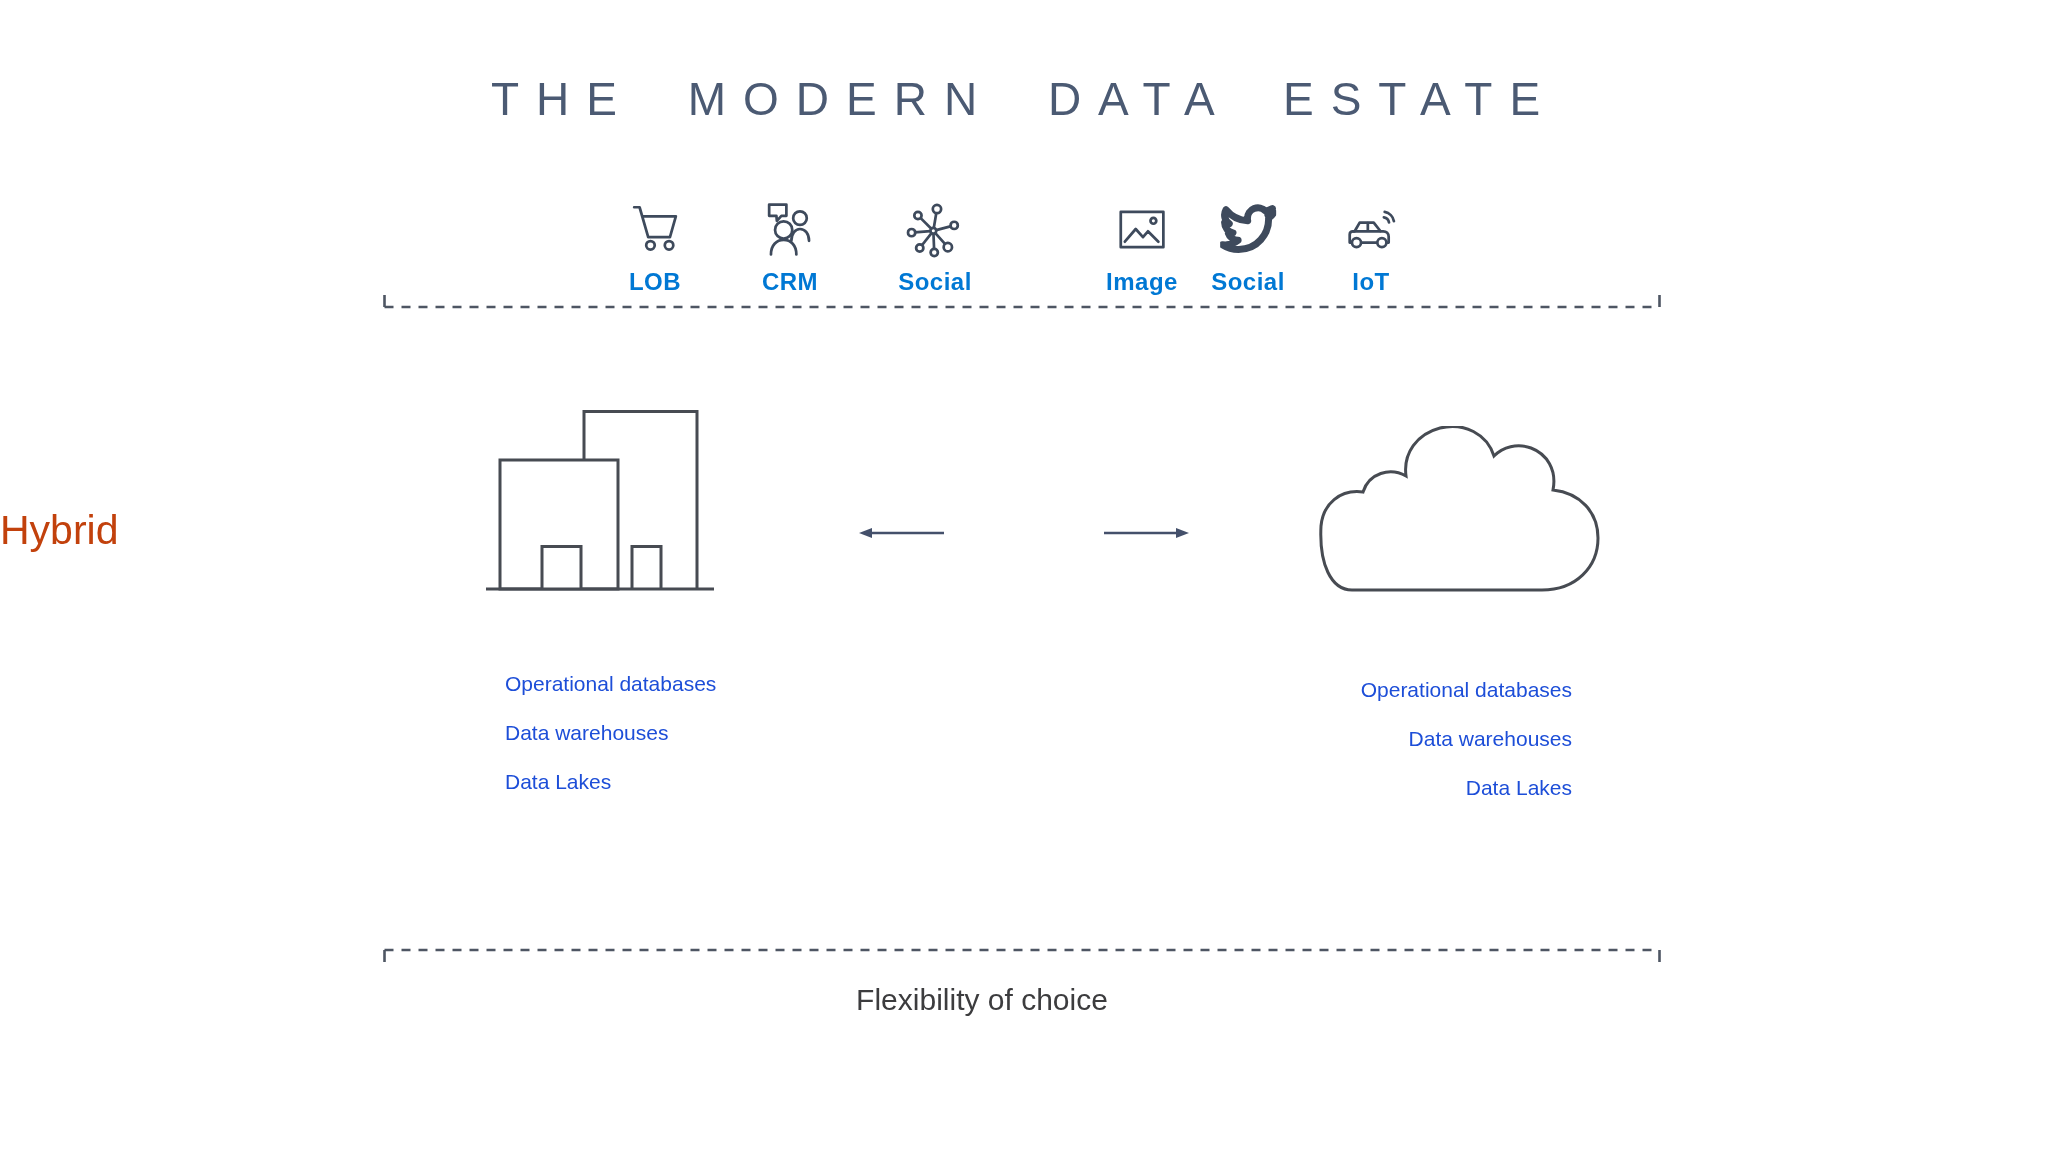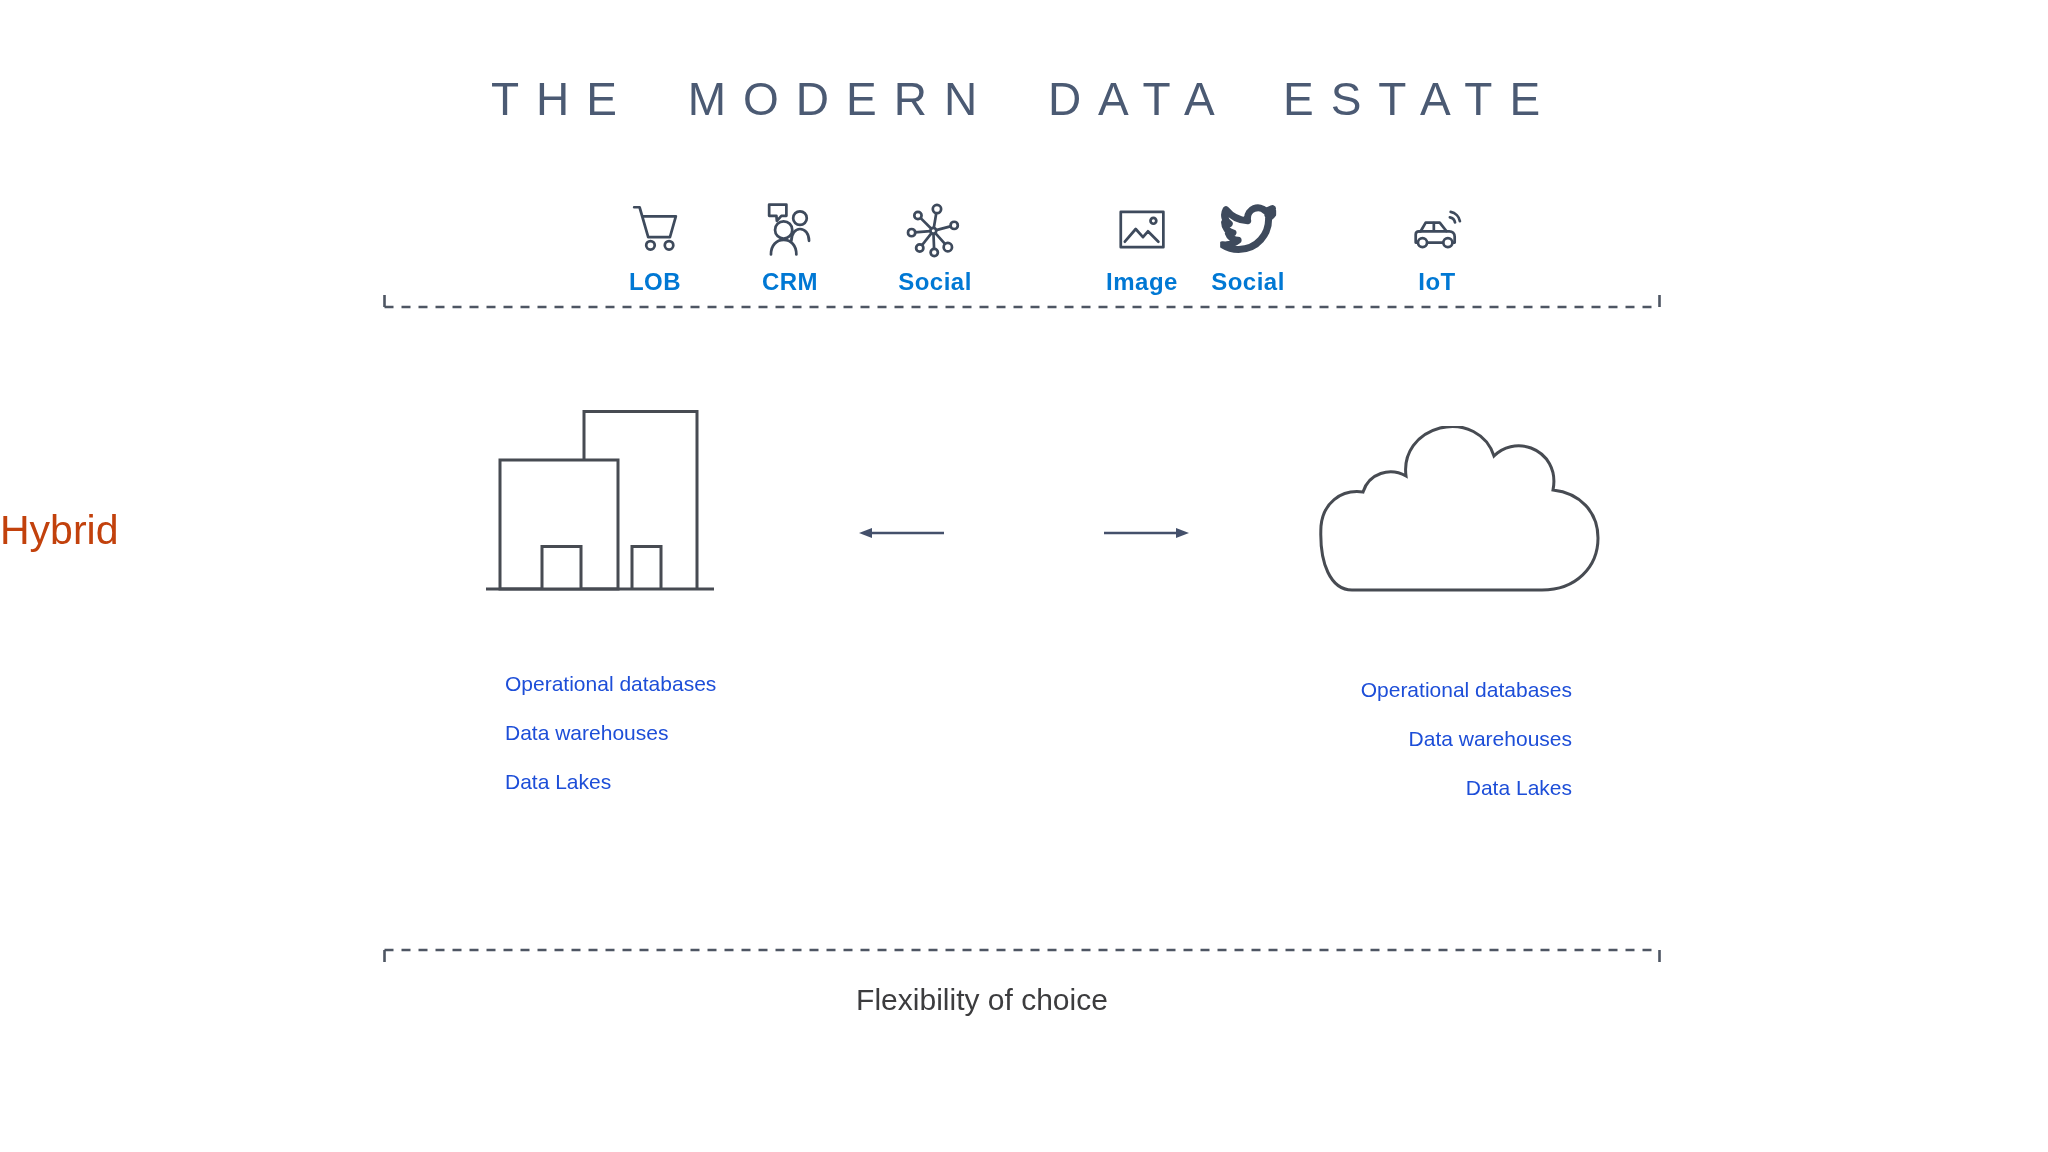--- a/index.html
+++ b/index.html
@@ -112,21 +112,21 @@
 
   <div class="source-item" style="left:1248px">
     <div class="ic">
       <svg class="line-icon" width="56" height="56" viewBox="0 0 24 24" stroke-width="1.15">
         <path d="M23 4.6c-.8.36-1.7.6-2.6.72a4.5 4.5 0 0 0 2-2.5c-.9.53-1.87.9-2.9 1.1a4.52 4.52 0 0 0-7.8 3.1c0 .35.04.7.1 1A12.8 12.8 0 0 1 2.5 3.3a4.5 4.5 0 0 0 1.4 6 4.4 4.4 0 0 1-2-.56v.06a4.52 4.52 0 0 0 3.6 4.43c-.66.18-1.35.2-2 .08a4.52 4.52 0 0 0 4.2 3.13A9.05 9.05 0 0 1 1 18.3a12.77 12.77 0 0 0 6.92 2.03c8.3 0 12.84-6.88 12.84-12.84l-.01-.58A9.2 9.2 0 0 0 23 4.6z"></path>
       </svg>
     </div>
     <div class="lbl">Social</div>
   </div>
 
-  <div class="source-item" style="left:1437px">
+  <div class="source-item" style="left:1371px">
     <div class="ic">
       <svg class="line-icon" width="58" height="58" viewBox="0 0 64 64" stroke-width="2.6">
         <path d="M46.2 19.1 A7 7 0 0 1 51.9 24.8"></path>
         <path d="M47.1 13.2 A12.5 12.5 0 0 1 57.3 23.4"></path>
         <path d="M11 47 H8.5 V38 c0-2 1.5-3.5 3.5-3.5 h2 l5.5-9.5 H35 l7.5 9.5 h3 c3.5 0 6 2.5 6 6 v6.5 h-3"></path>
         <path d="M12.5 34.5 H42 M28.5 34.5 V25.5 M21.5 47 H38.5"></path>
         <circle cx="16" cy="47" r="5" fill="#fff"></circle>
         <circle cx="44" cy="47" r="5" fill="#fff"></circle>
       </svg>
     </div>

